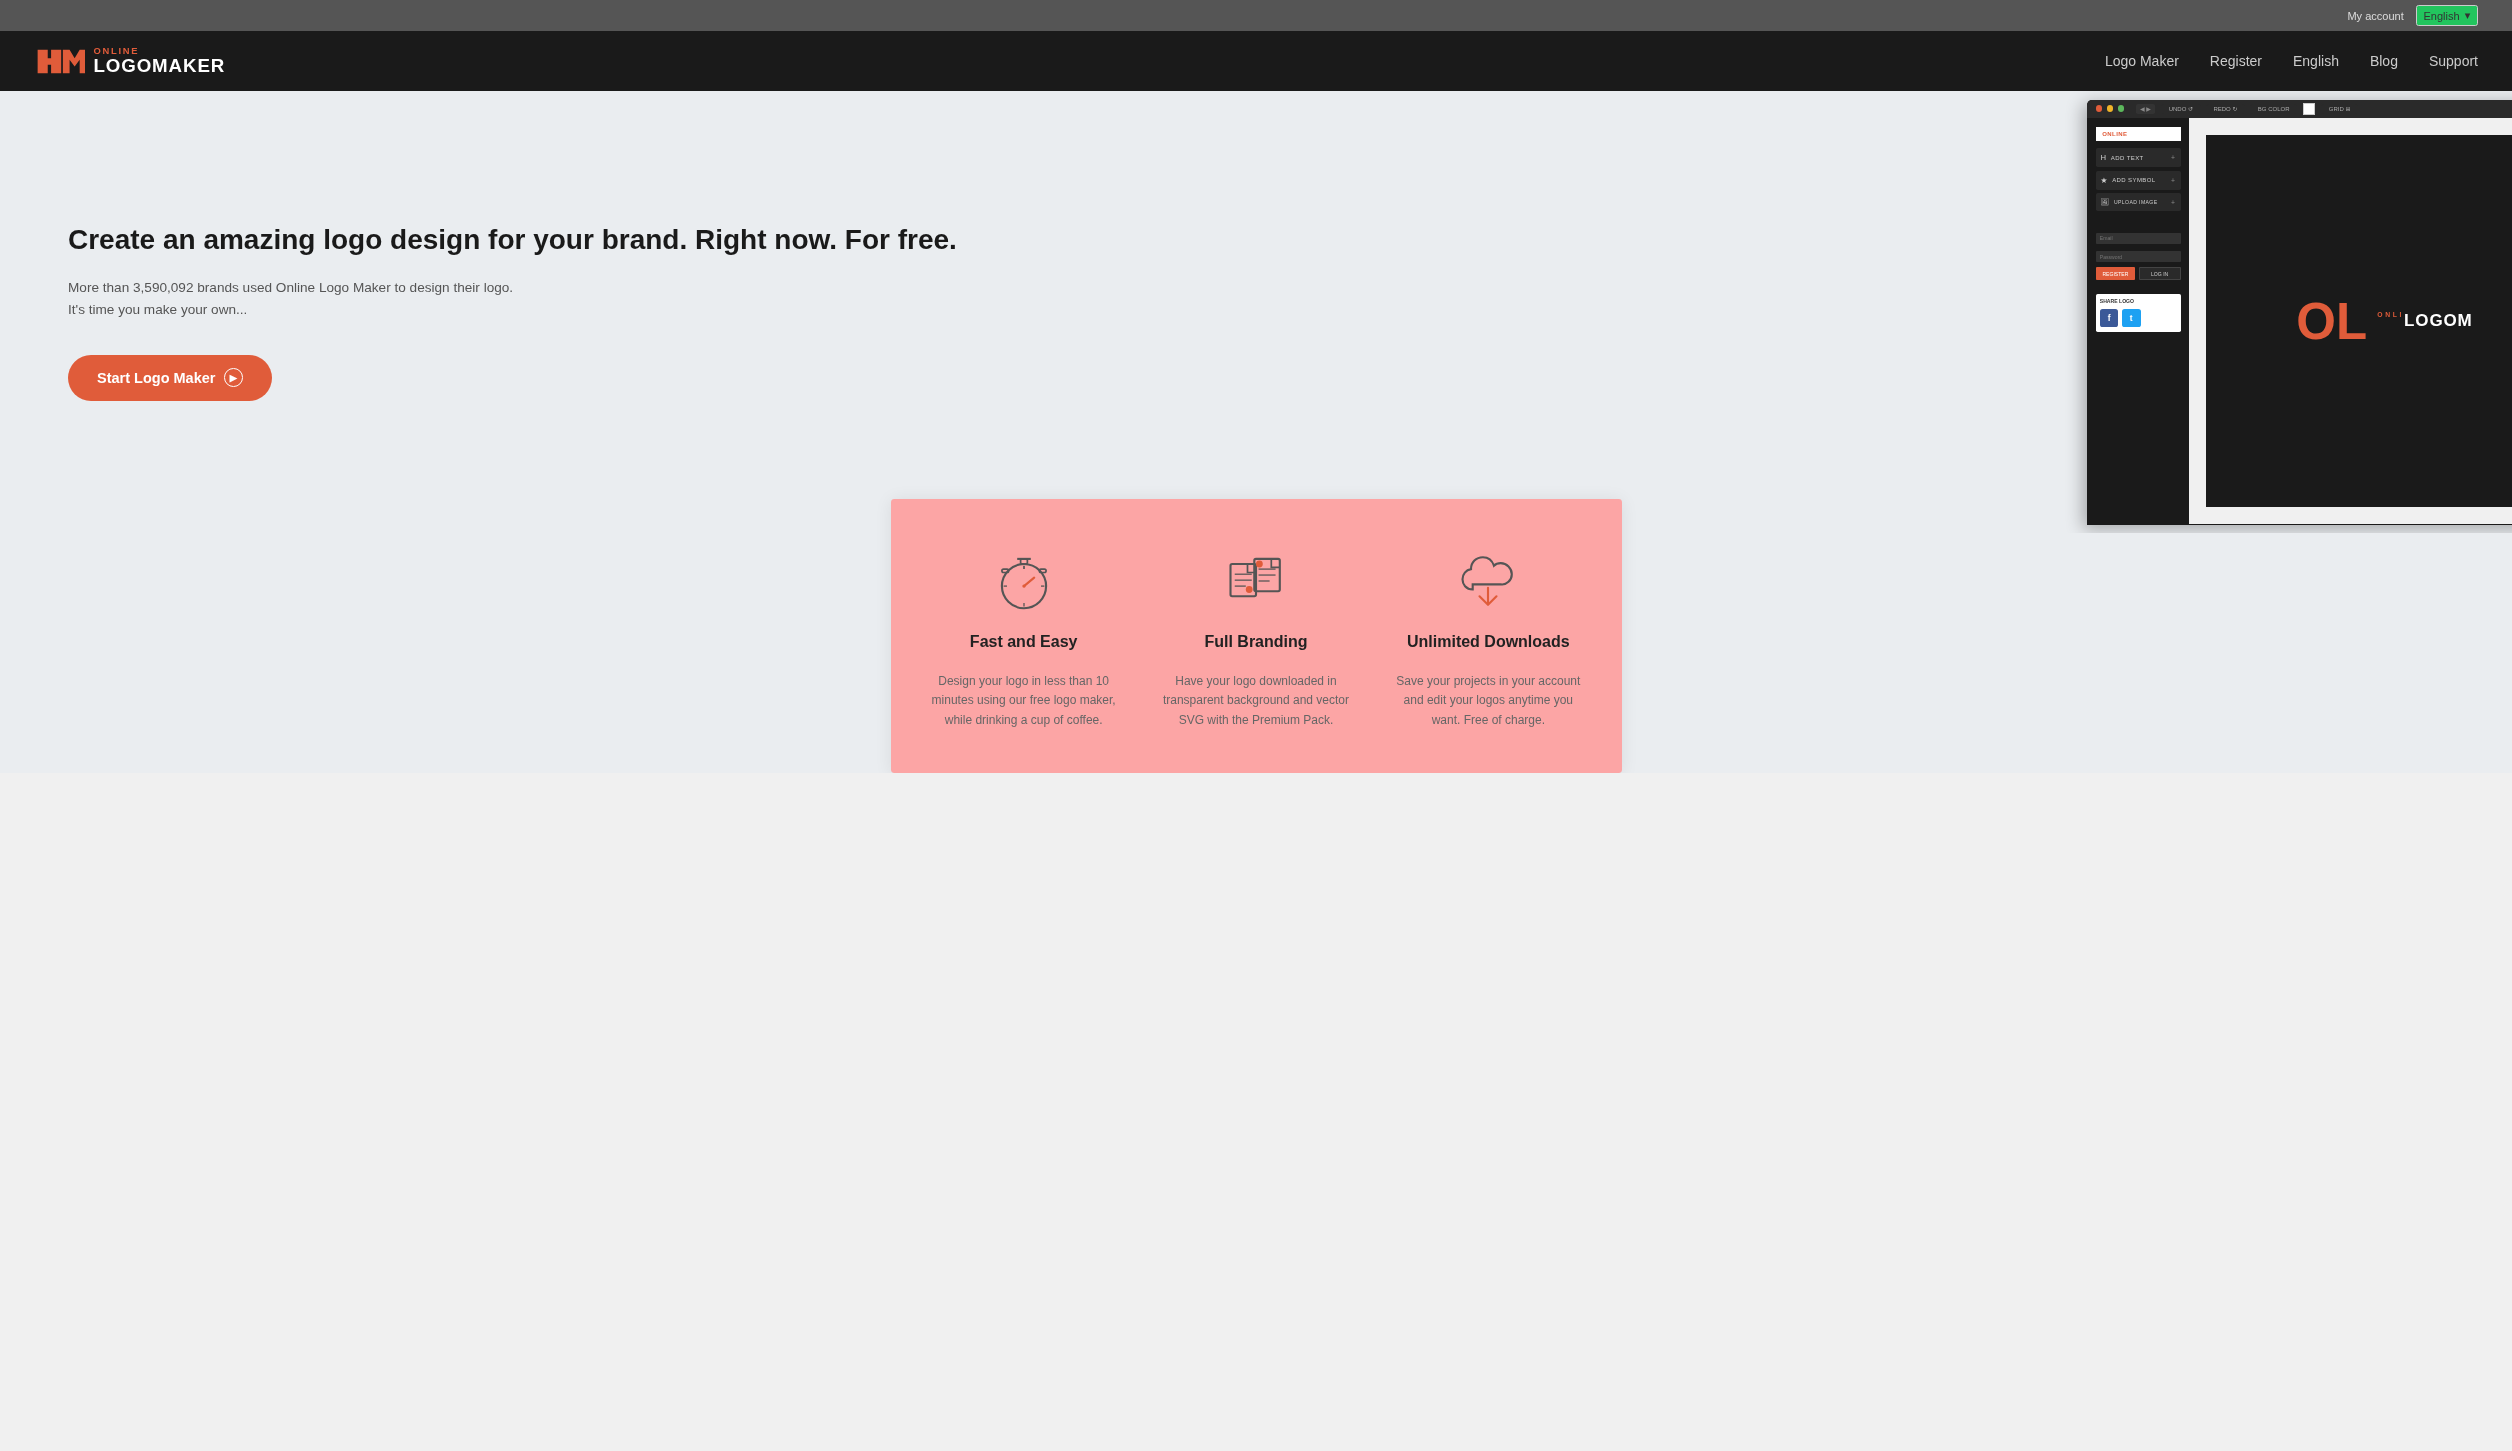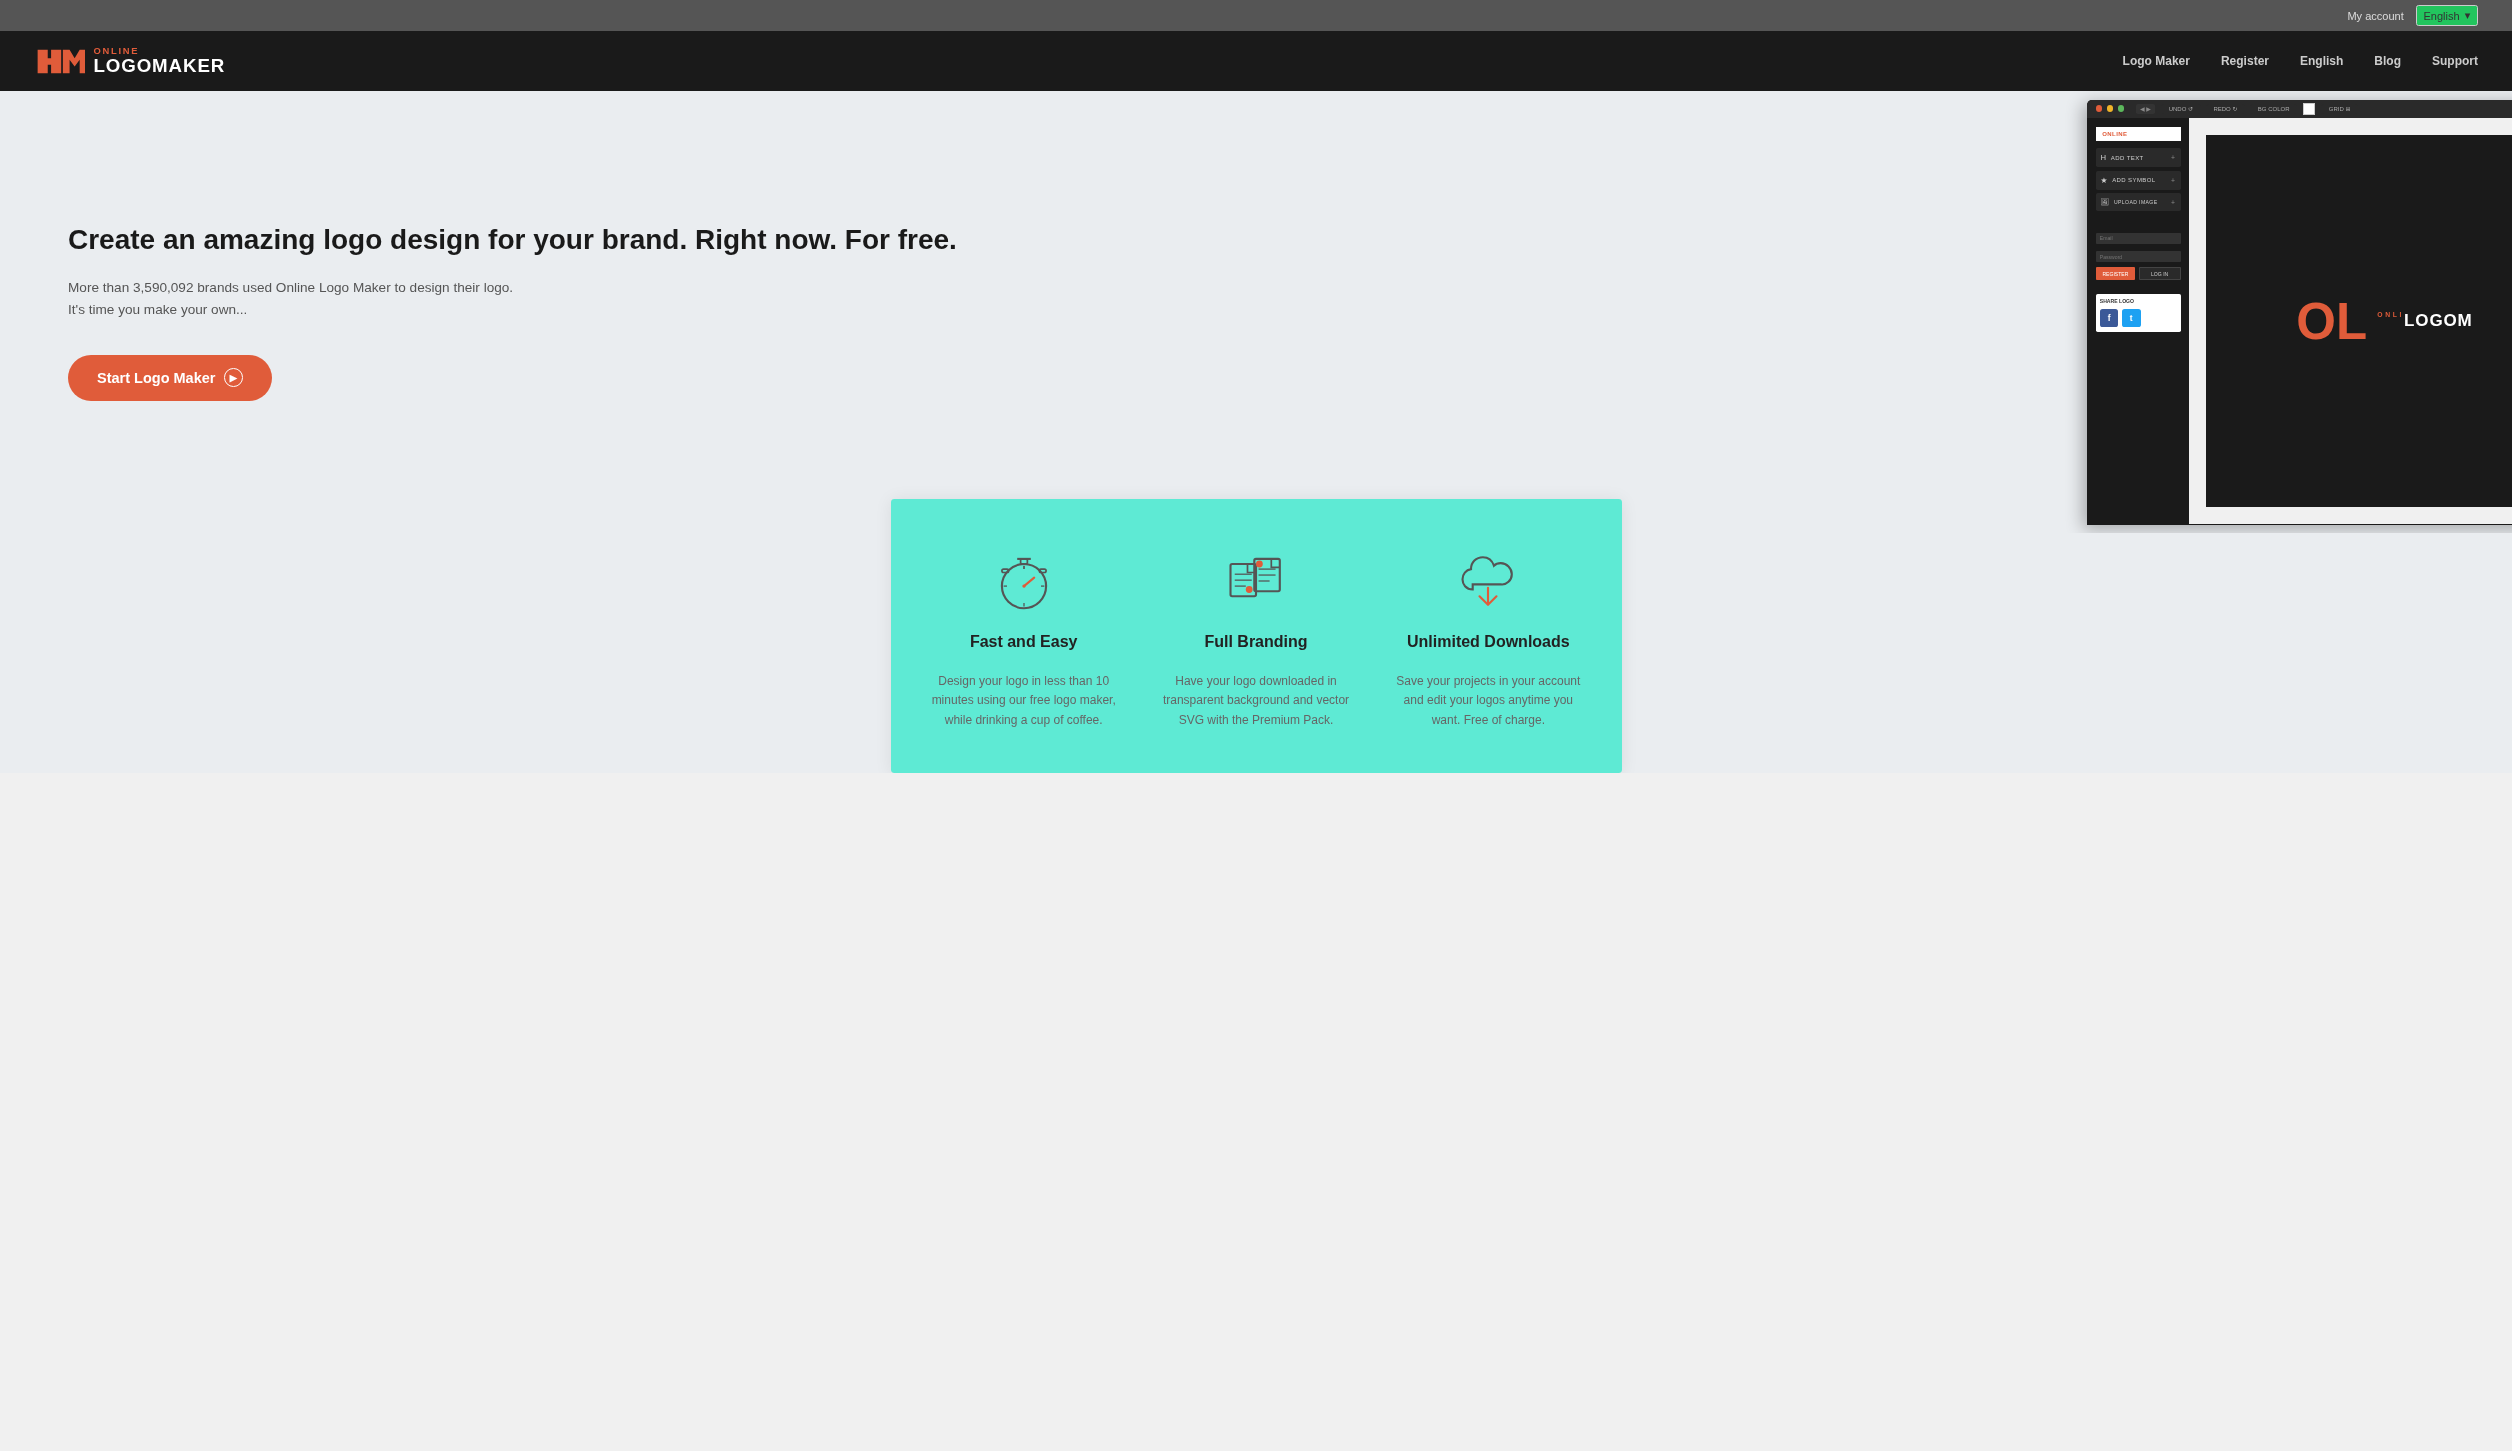--- a/index.html
+++ b/index.html
@@ -74,22 +74,22 @@
       text-transform: uppercase;
     }
     .nav-links {
       display: flex;
       align-items: center;
       gap: 31px;
     }
     .nav-links a {
       color: #ccc;
       text-decoration: none;
-      font-size: 12px;
-      font-weight: 700;
+      font-size: 14px;
+      font-weight: 400;
     }
 
     
     .hero {
       background: #eaedf0;
       display: flex;
       align-items: stretch;
       min-height: 442px;
       position: relative;
       overflow: hidden;
@@ -256,25 +256,25 @@
       font-size: 12px;
       color: #666;
       line-height: 1.6;
       margin-top: 8px;
     }
 
     
     .features-card {
       margin: -34px auto 0;
       max-width: 731px;
-      background: #5eead4;
+      background: #fca5a5;
       border-radius: 3.4px;
       box-shadow: 0 1.7px 17px rgba(0,0,0,0.08);
       display: flex;
-      justify-content: flex-end;
+      justify-content: space-between;
       padding: 43px 34px 43px;
       gap: 34px;
       position: relative;
       z-index: 2;
     }
   </style>
 </head>
 <body>
 
 <div class="utility-bar">

